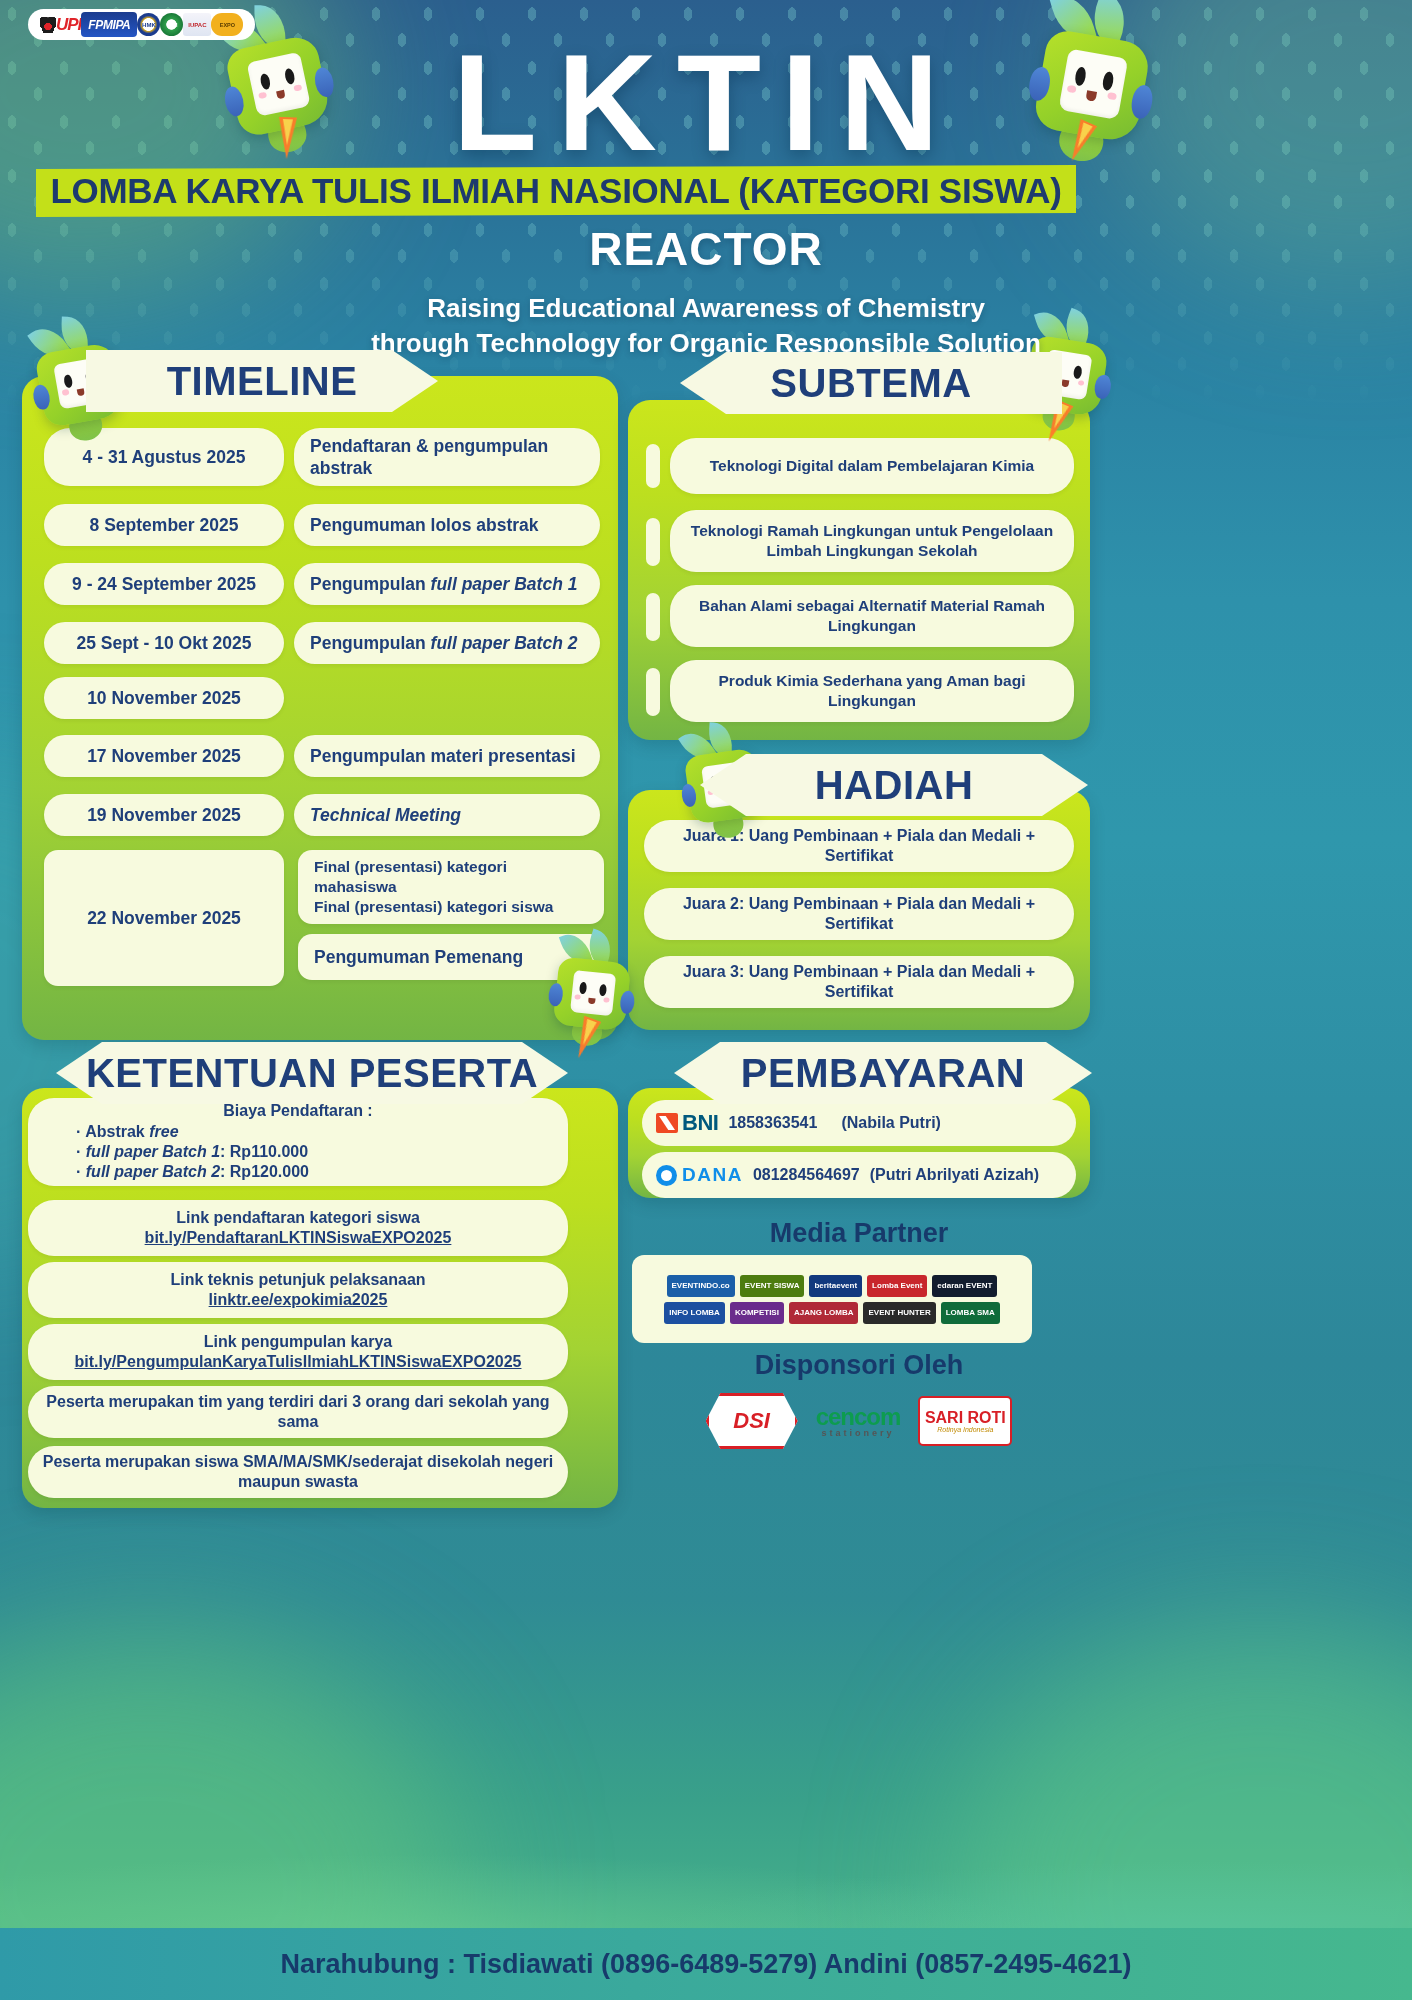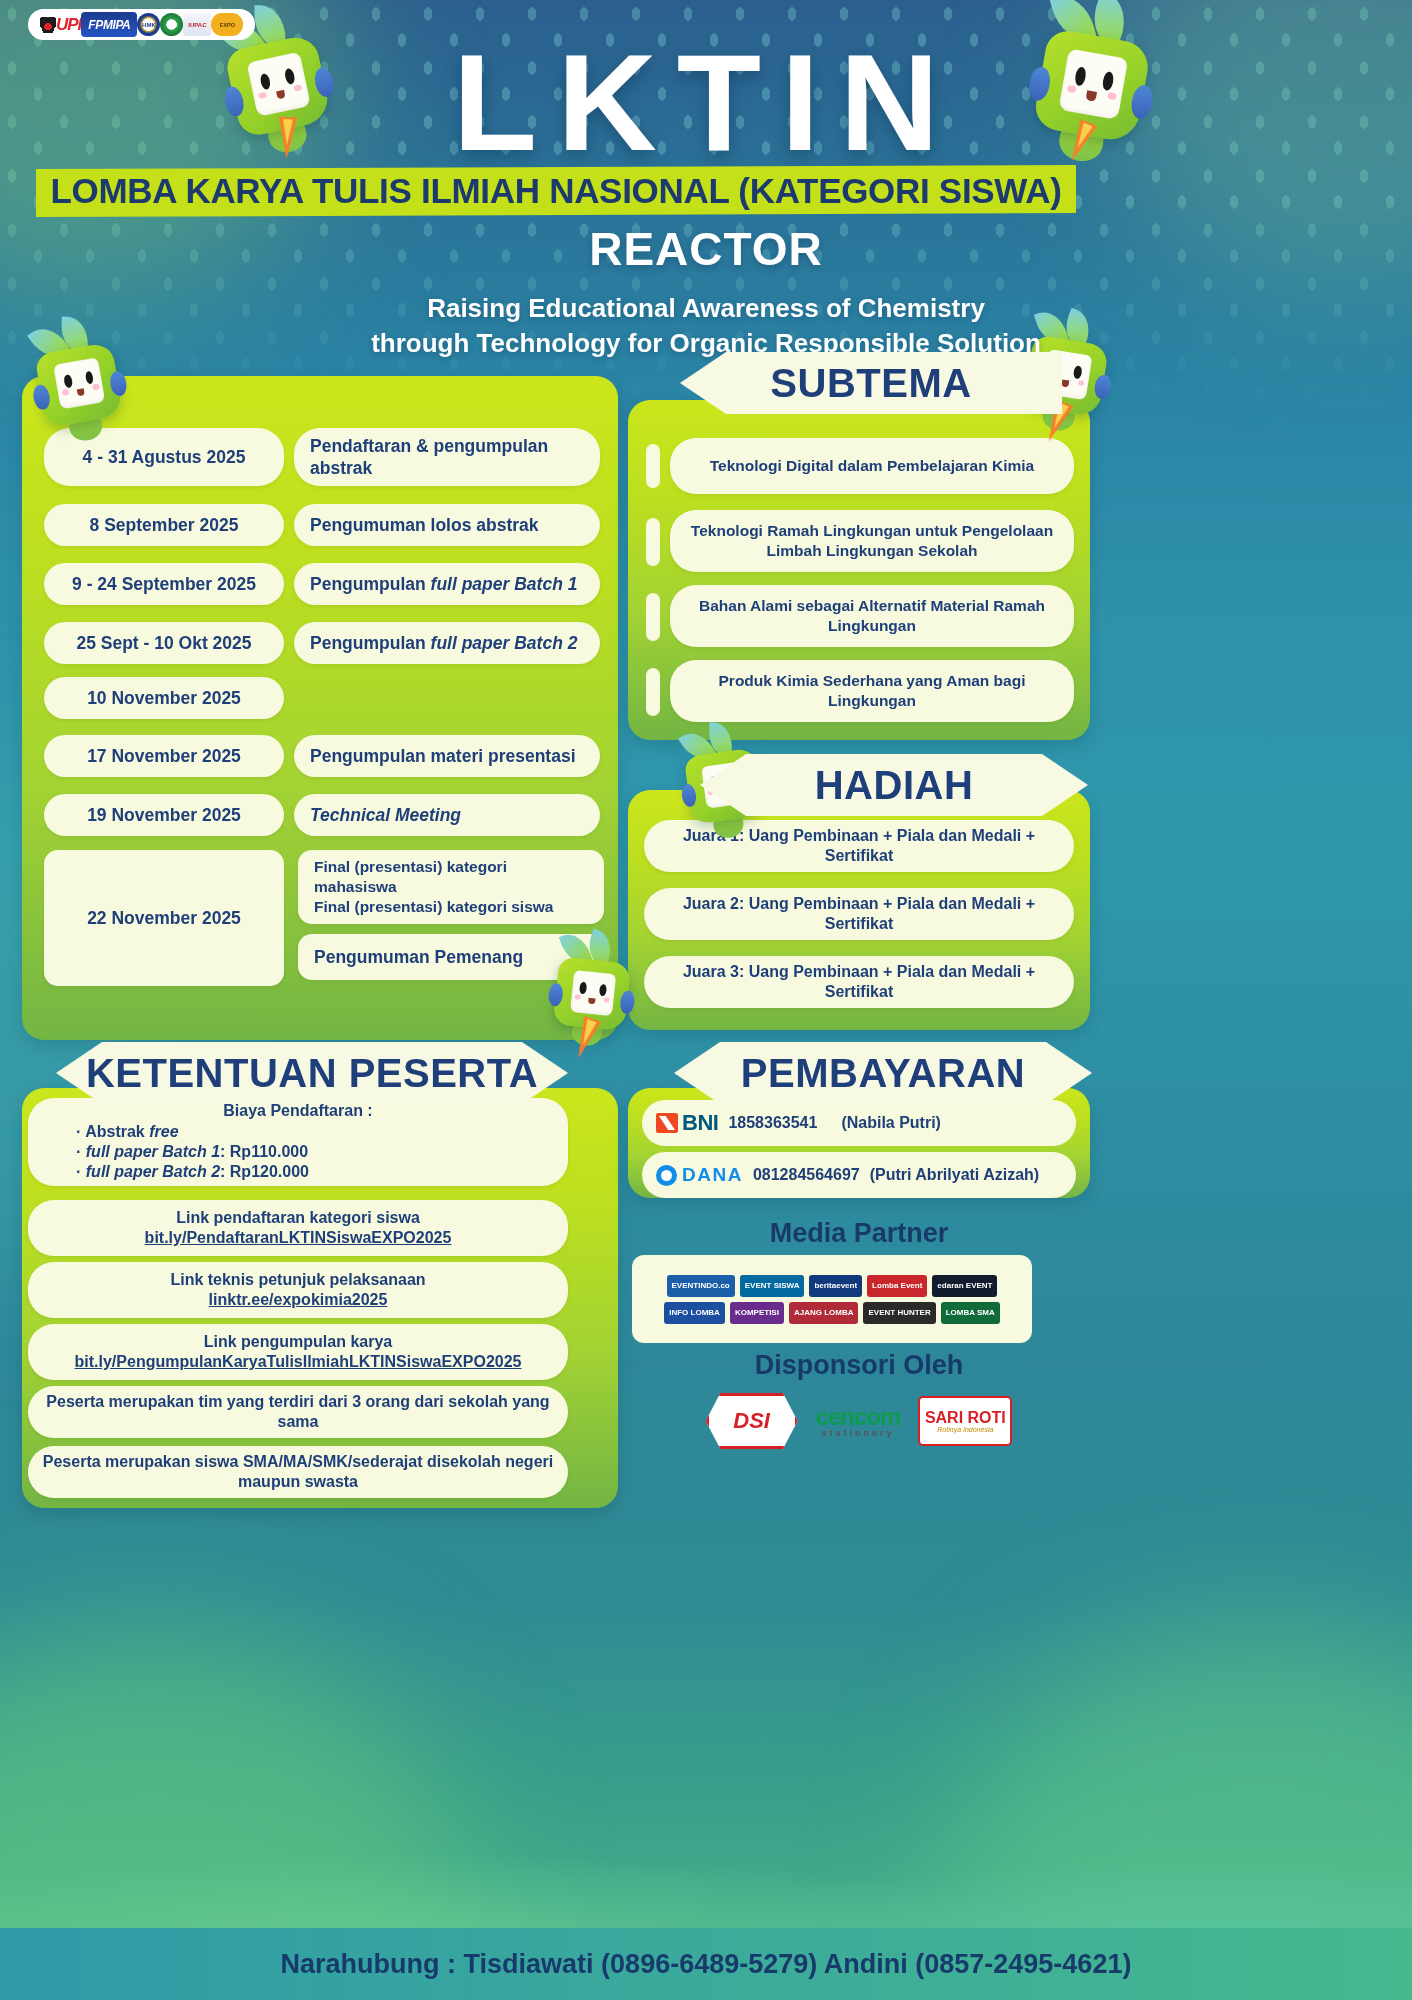--- a/index.html
+++ b/index.html
@@ -303,20 +303,23 @@
   <div class="ribbon-sub">
     <span>LOMBA KARYA TULIS ILMIAH NASIONAL (KATEGORI SISWA)</span>
   </div>
   <div class="reactor">REACTOR</div>
   <div class="tagline">
     <div>Raising Educational Awareness of Chemistry</div>
     <div>through Technology for Organic Responsible Solution</div>
   </div>
 
   <div class="panel panel-green" id="timeline-panel"></div>
+  <div class="hdr-ribbon hdr-right-notch" style="left:86px; top:350px; width:352px;">
+    <span>TIMELINE</span>
+  </div>
   <div class="robot" id="rb-timeline">
     <div class="leafA"></div>
       <div class="leafB"></div>
     <div class="body">
         <div class="earL"></div>
         <div class="earR"></div>
       <div class="face">
           <div class="eye l"></div>
           <div class="eye r"></div>
         <div class="cheek l"></div>
@@ -499,21 +502,21 @@
       <span class="dana-dot"></span>
       <span class="dana-text">DANA</span>
     </span>
     <span class="pay-num">081284564697</span>
     <span class="pay-num">(Putri Abrilyati Azizah)</span>
   </div>
 
   <div class="mp-title">Media Partner</div>
   <div id="mediapartner-box">
     <span class="mp-chip" style="background:#1b5fa8">EVENTINDO.co</span>
-    <span class="mp-chip" style="background:#0369a1">EVENT SISWA</span>
+    <span class="mp-chip" style="background:#4d7c0f">EVENT SISWA</span>
     <span class="mp-chip" style="background:#12397e">beritaevent</span>
     <span class="mp-chip" style="background:#c8262c">Lomba Event</span>
     <span class="mp-chip" style="background:#121c2e">edaran EVENT</span>
     <span class="mp-chip" style="background:#1c4fa0">INFO LOMBA</span>
     <span class="mp-chip" style="background:#6a2c8c">KOMPETISI</span>
     <span class="mp-chip" style="background:#b02a37">AJANG LOMBA</span>
     <span class="mp-chip" style="background:#2a2a2a">EVENT HUNTER</span>
     <span class="mp-chip" style="background:#0f6b3a">LOMBA SMA</span>
   </div>
 

